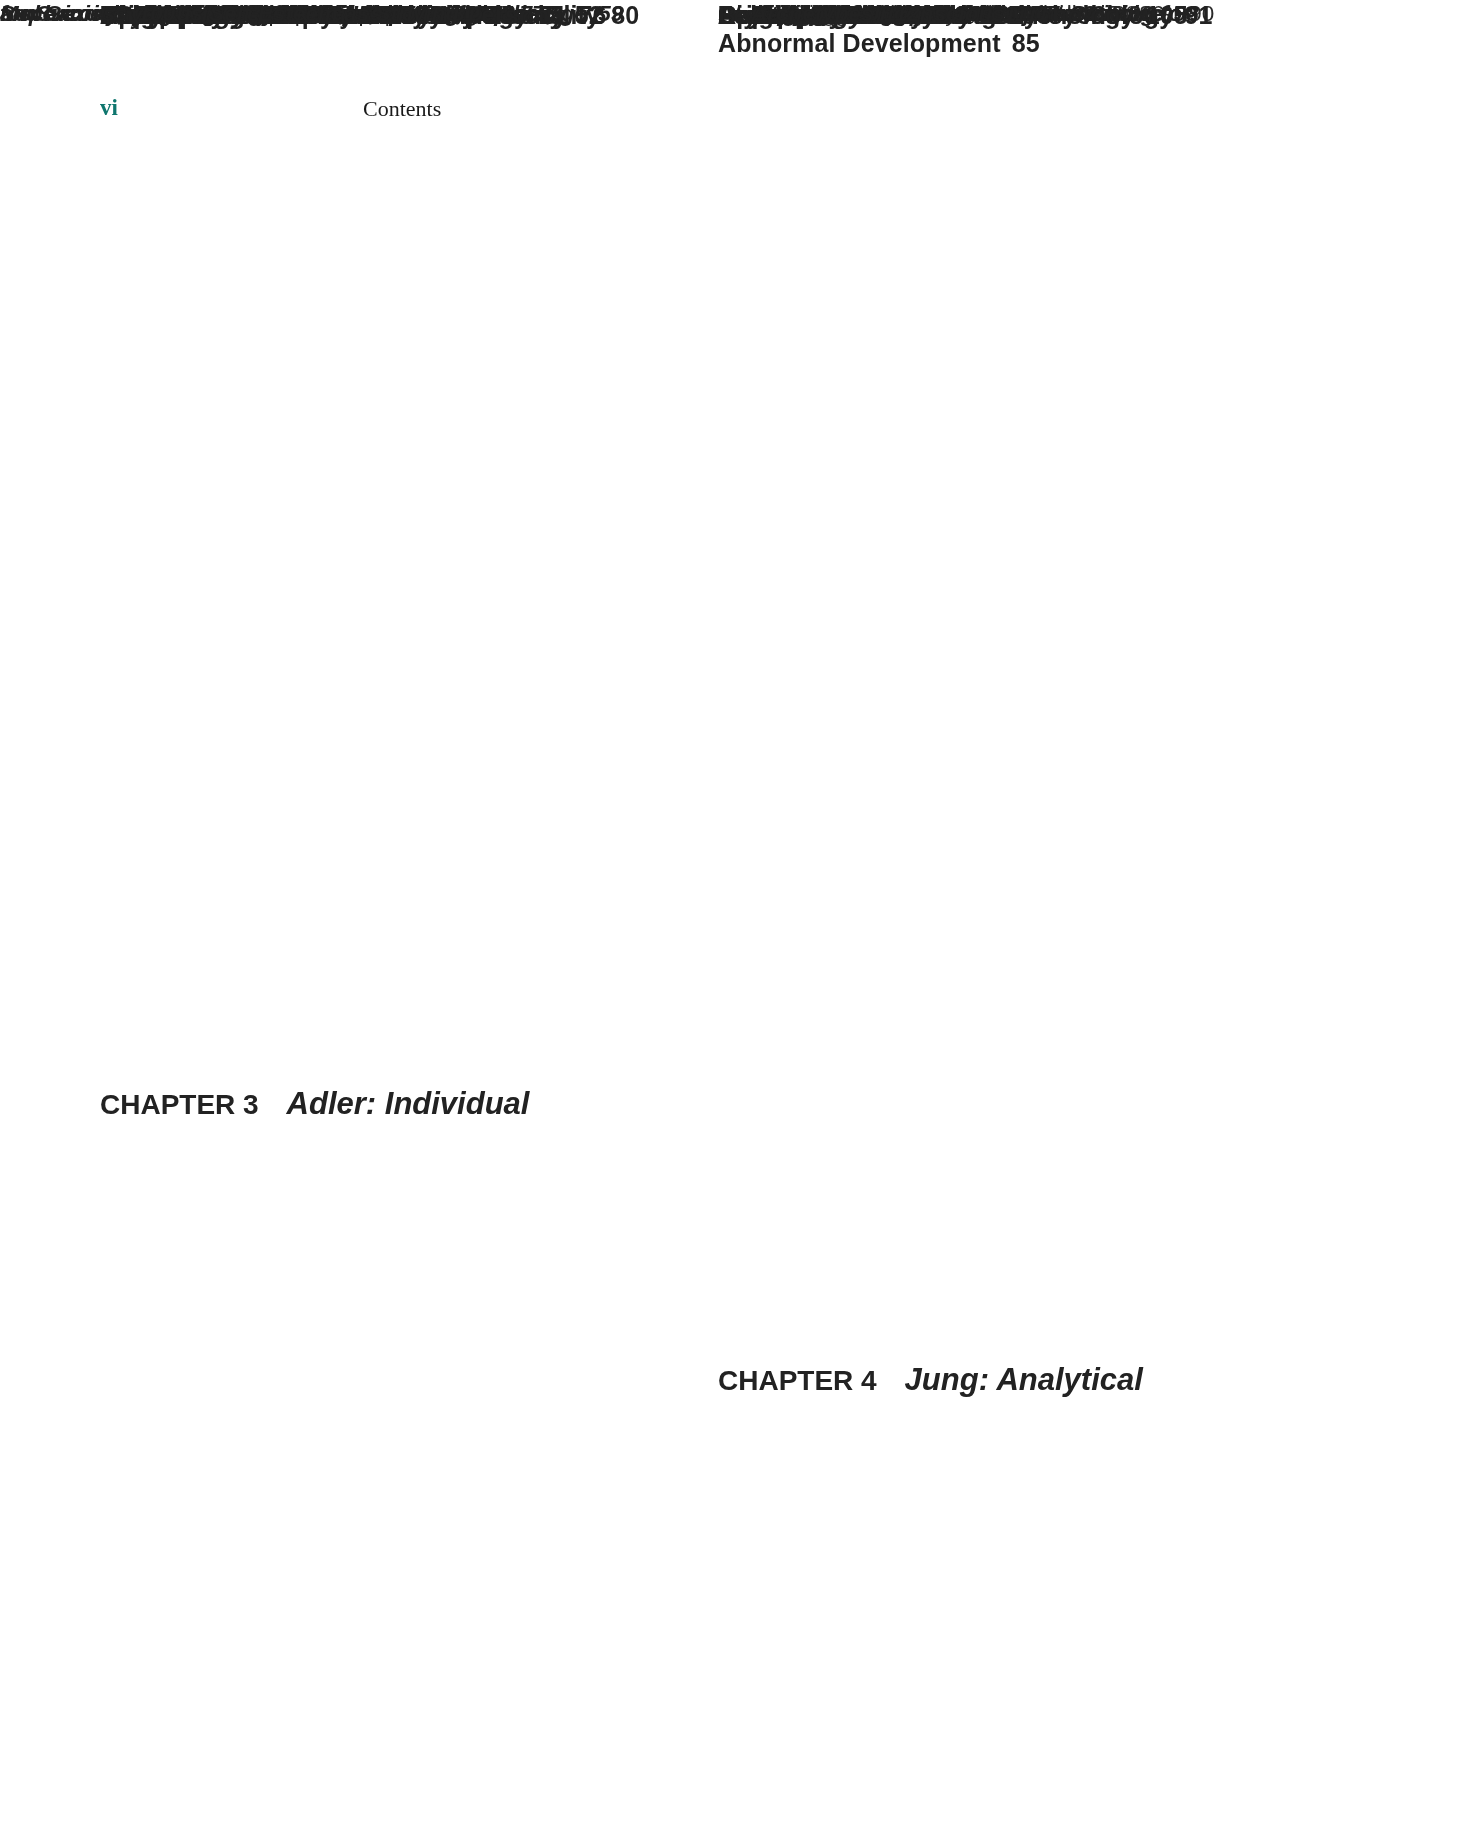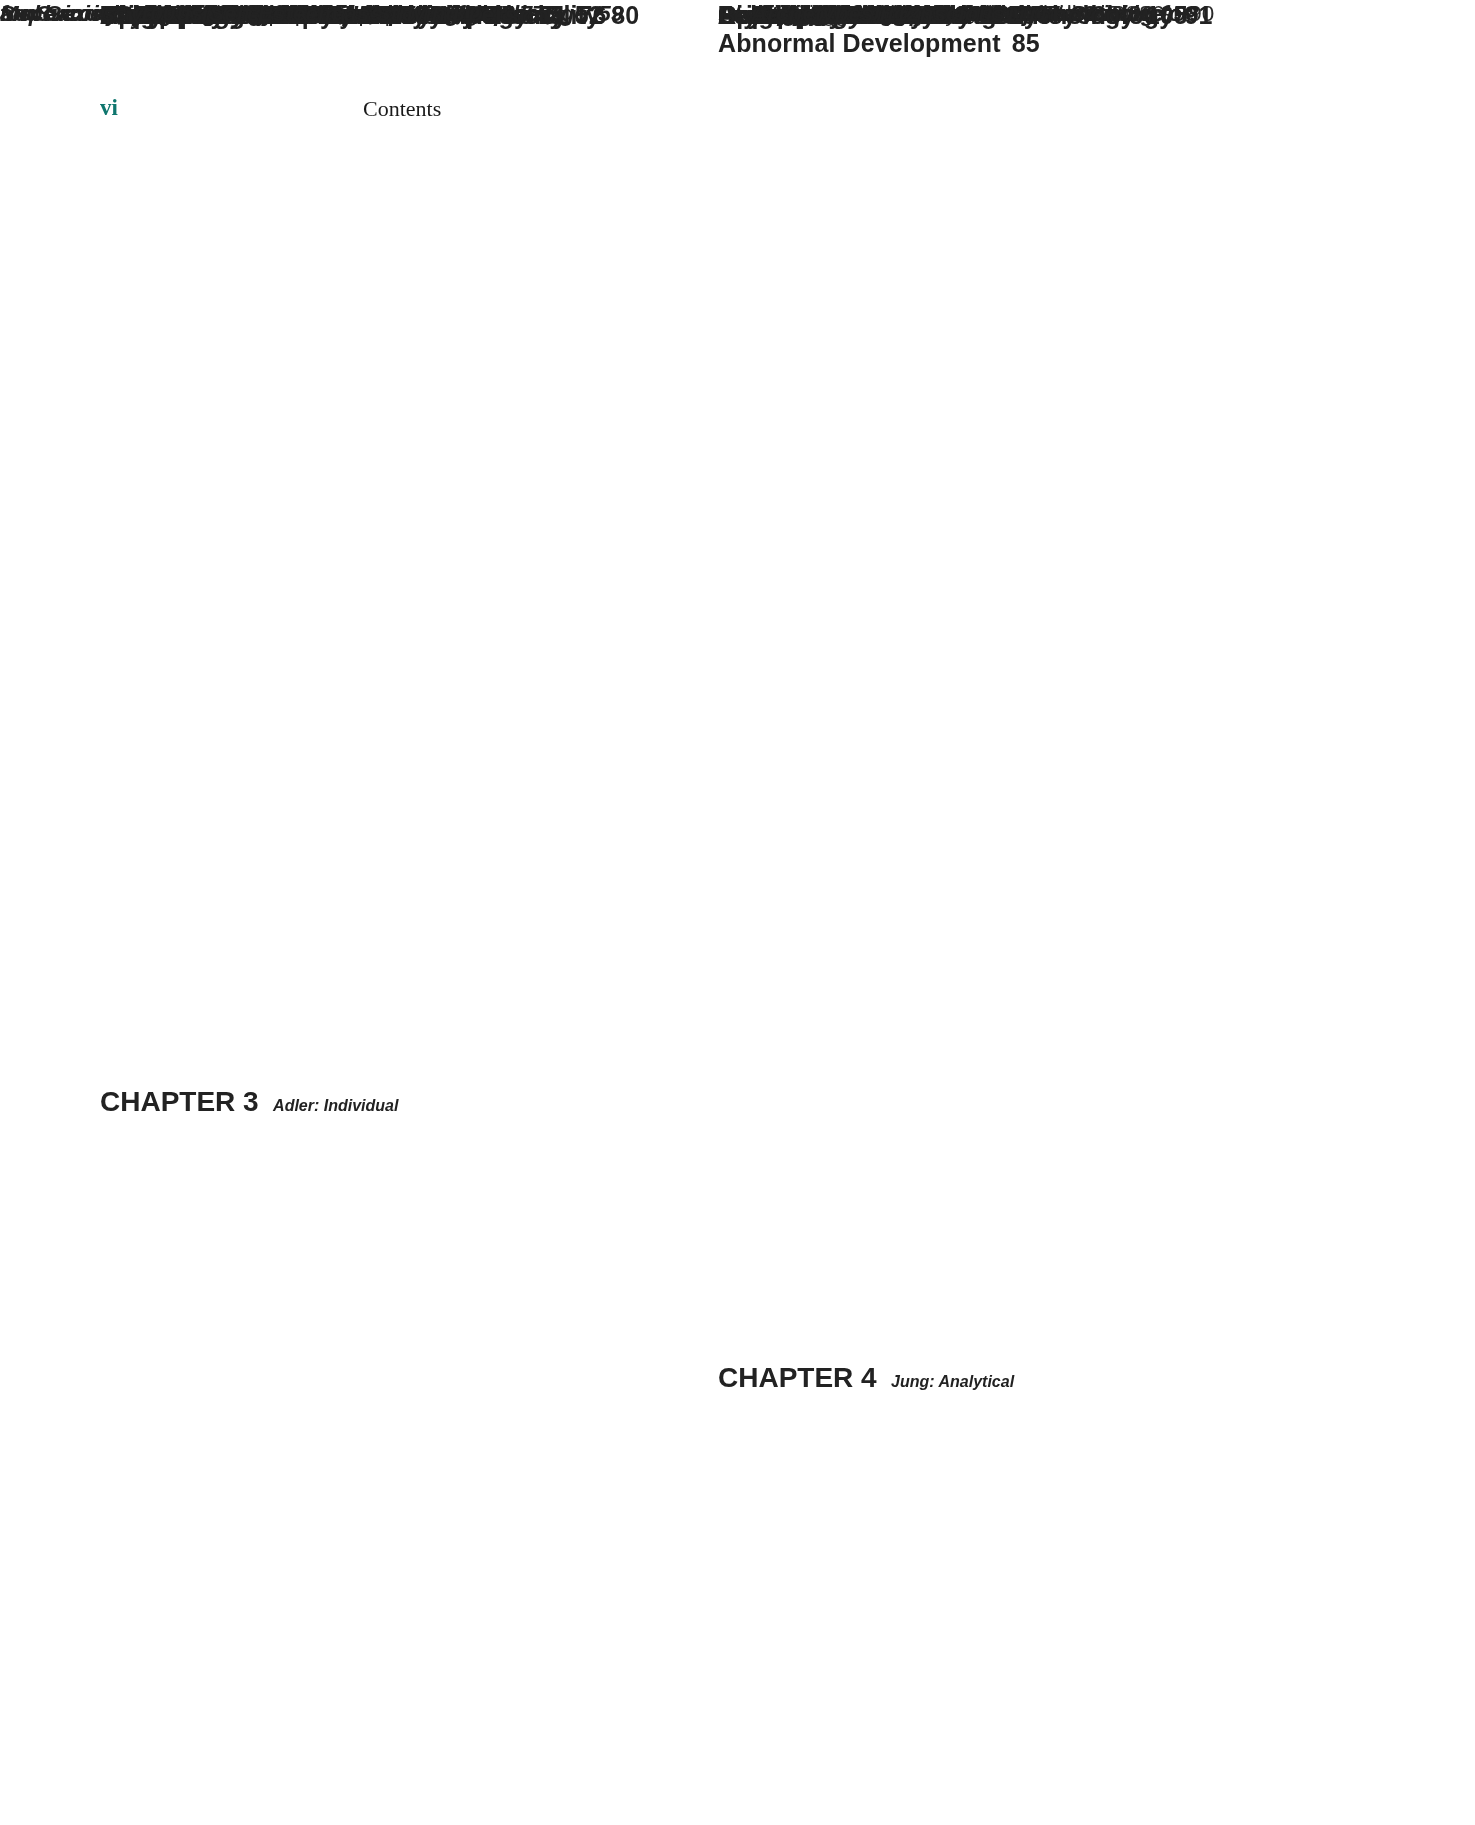--- a/index.html
+++ b/index.html
@@ -8,21 +8,21 @@
   .hdr-title { position:absolute; left:363px; top:96px; font-family:"Liberation Serif", serif; font-size:22px; color:#1a1a1a; }
   .col { position:absolute; top:0; }
   .col-left { left:0; }
   .col-right { left:0; }
   .entry { position:absolute; white-space:nowrap; font-family:"Liberation Sans", sans-serif; line-height:1.2; }
   .entry .pg { margin-left:0.45em; }
   .lvl1 { font-size:25px; font-weight:bold; color:#222; letter-spacing:0.1px; }
   .lvl2 { font-size:22.5px; font-weight:bold; font-style:italic; color:#222; }
   .lvl3 { font-size:22.5px; font-weight:normal; color:#2a2a2a; }
   .chap { font-size:28px; font-weight:bold; color:#222; }
-  .chap .chap-title { font-style:italic; font-weight:bold; font-size:16px; margin-left:0.9em; }
+  .chap .chap-title { font-style:italic; font-weight:bold; font-size:31px; margin-left:0.9em; }
   .chap-line2 { font-size:26px; font-weight:bold; font-style:italic; color:#222; }
 </style>
 </head>
 <body>
 
 <div class="hdr-folio">vi</div>
 <div class="hdr-title">Contents</div>
 
 <div id="left-col" class="col col-left">
     <div class="entry lvl3" style="left: 166px;"><span>Anal Phase</span><span class="pg">44</span></div>

